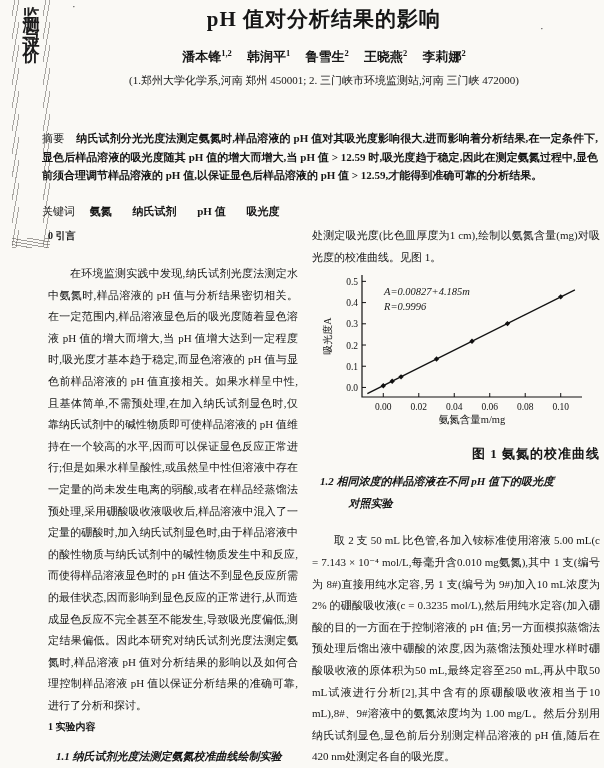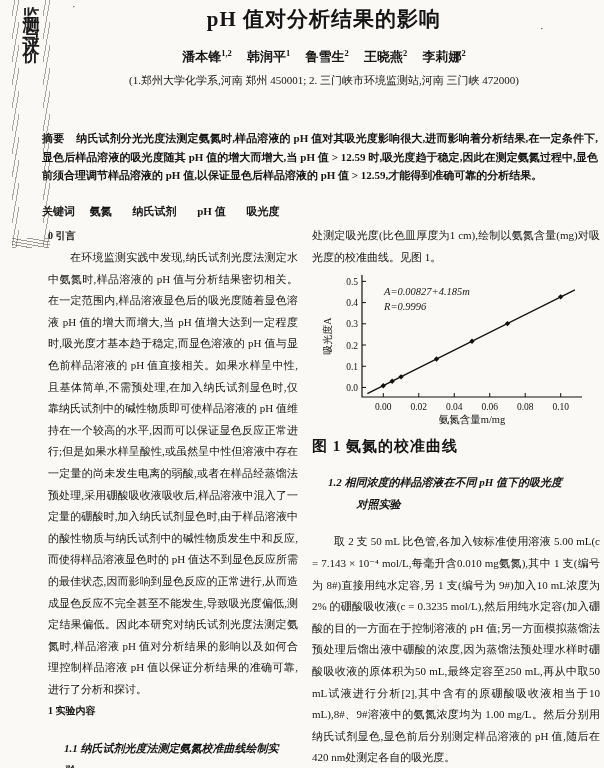--- a/index.html
+++ b/index.html
@@ -23,43 +23,43 @@
 
   .head{position:absolute;left:50px;top:2px;width:548px;text-align:center;}
   .title{font-size:21px;font-weight:700;line-height:35px;letter-spacing:1px;}
   .authors{margin-top:11px;font-size:13px;font-weight:700;}
   .authors .name{margin:0 6px;}
   .authors sup{font-size:8.5px;font-weight:700;}
   .affil{margin-top:7px;font-size:11px;}
 
   .abstract{position:absolute;left:42px;top:129px;width:556px;
     font-size:11px;line-height:18.5px;text-align:justify;font-weight:600;}
-  .abs-label,.kw-label{font-weight:700;margin-right:12px;}
+  .abs-label,.kw-label{font-weight:400;margin-right:12px;}
   .keywords{margin-top:17px;}
   .keywords .kw{margin-right:18px;}
 
   .cols{position:absolute;left:48px;top:225px;width:552px;display:flex;gap:14px;}
   .col-l{width:250px;}
   .col-r{width:288px;}
   p.body{font-size:11px;line-height:21.6px;text-align:justify;margin:0;
     overflow-wrap:break-word;}
-  p.indent{text-indent:2em;}
+  p.indent{text-indent:2em;margin-top:16px;}
   .h-num{font-size:10px;font-weight:700;line-height:22px;margin:0;}
-  .h-sub{font-size:11px;font-weight:700;font-style:italic;line-height:21.6px;margin:16px;}
+  .h-sub{font-size:11px;font-weight:700;font-style:italic;line-height:21.6px;margin:8px;}
   .h-sub .wrap2{padding-left:2.6em;}
 
   .figure{margin:3px 0 1px;}
   .chart-wrap{position:relative;width:266px;height:162px;margin-left:10px;}
   .chart-wrap svg{display:block;}
   .chart-wrap svg text{font-family:"Liberation Serif","DejaVu Serif",serif;fill:#111;}
   .fig-eq{position:absolute;left:62px;top:13px;font-size:10.5px;font-style:italic;line-height:15px;}
   .ylabel{position:absolute;left:-27px;top:58px;width:66px;text-align:center;
     font-size:10px;transform:rotate(-90deg);}
   .xlabel{text-align:center;font-size:10.5px;margin-top:-6px;padding-left:34px;}
-  .fig-caption{text-align:left;font-size:15px;font-weight:700;margin:4px 0 4px;letter-spacing:1px;}
+  .fig-caption{text-align:right;font-size:13px;font-weight:700;margin:12px 0 4px;letter-spacing:1px;}
 </style>
 </head>
 <body>
 
 <div class="page">
 
   <div class="spine">
     <div class="hatch left"></div>
     <div class="hatch right"></div>
     <div class="hatch bottom"></div>

